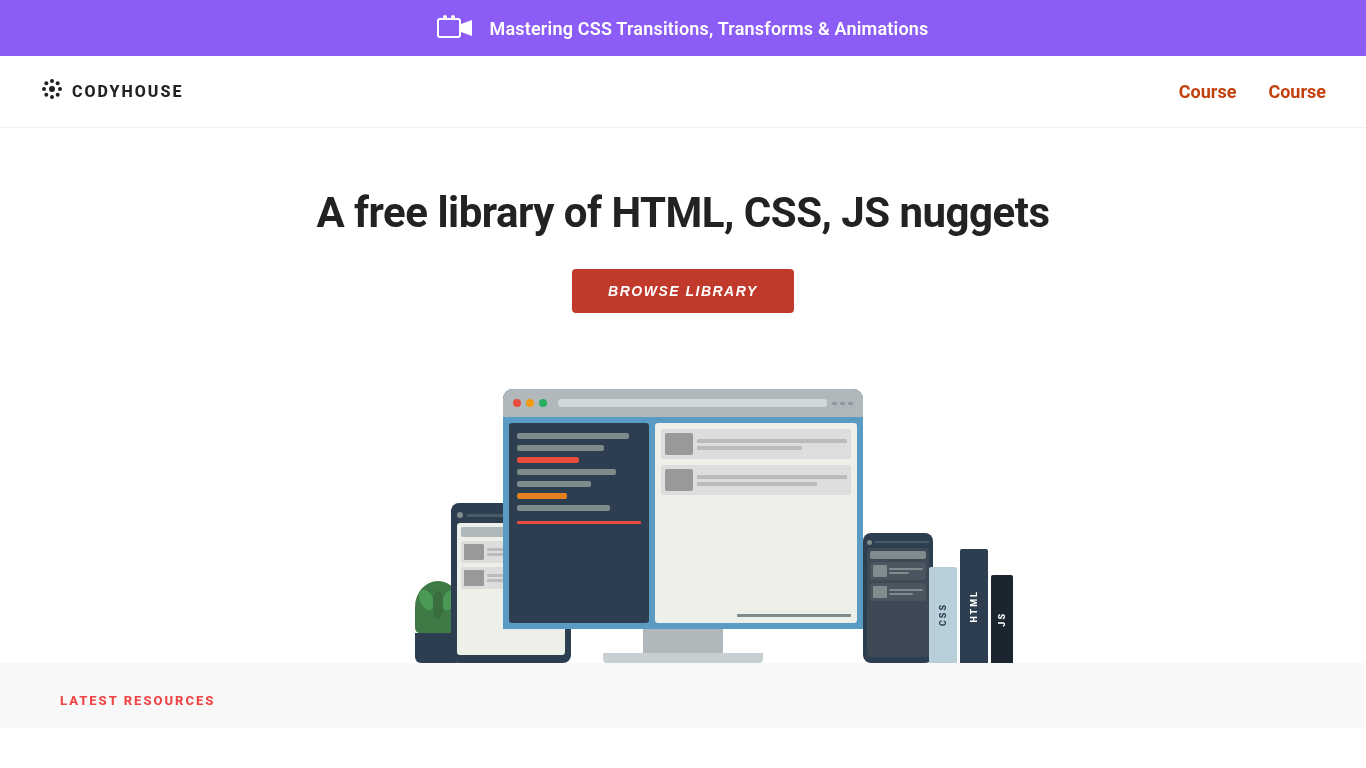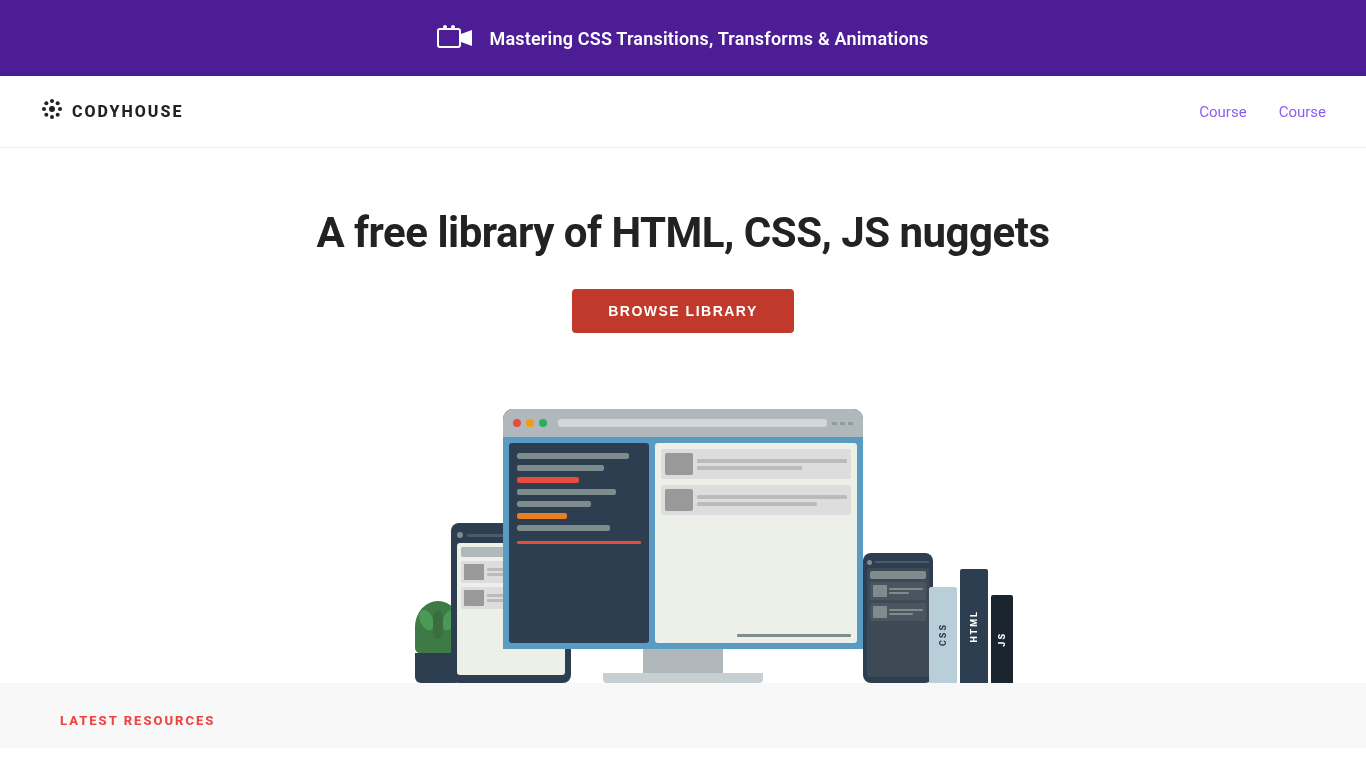--- a/index.html
+++ b/index.html
@@ -1,21 +1,21 @@
 <!DOCTYPE html>
 <html><head>
   <meta charset="utf-8">
   <style>
     * { margin: 0; padding: 0; box-sizing: border-box; }
     body { font-family: -apple-system, BlinkMacSystemFont, 'Segoe UI', Roboto, sans-serif; background: #fff; }
 
     
     .top-banner {
-      background: #4c1d95;
-      height: 76px;
+      background: #8b5cf6;
+      height: 56px;
       display: flex;
       align-items: center;
       justify-content: center;
       gap: 16px;
     }
     .banner-icon {
       color: white;
       font-size: 28px;
       display: flex;
       align-items: center;
@@ -63,23 +63,23 @@
       letter-spacing: 2px;
       color: #222;
     }
     .nav-links {
       margin-left: auto;
       display: flex;
       align-items: center;
       gap: 32px;
     }
     .nav-link {
-      font-size: 15px;
-      font-weight: 400;
-      color: #8b5cf6;
+      font-size: 18px;
+      font-weight: 700;
+      color: #c2410c;
       text-decoration: none;
       cursor: pointer;
     }
     .search-input {
       border: 1px solid #ccc;
       border-radius: 4px;
       padding: 6px 12px;
       font-size: 14px;
       color: #999;
       width: 180px;
@@ -108,20 +108,21 @@
       color: white;
       border: none;
       border-radius: 4px;
       padding: 14px 36px;
       font-size: 14px;
       font-weight: 700;
       letter-spacing: 1.5px;
       cursor: pointer;
       margin-bottom: 50px;
       text-transform: uppercase;
+      font-style: italic;
     }
 
     
     .illustration {
       width: 100%;
       max-width: 760px;
       height: 300px;
       position: relative;
       display: flex;
       justify-content: center;

